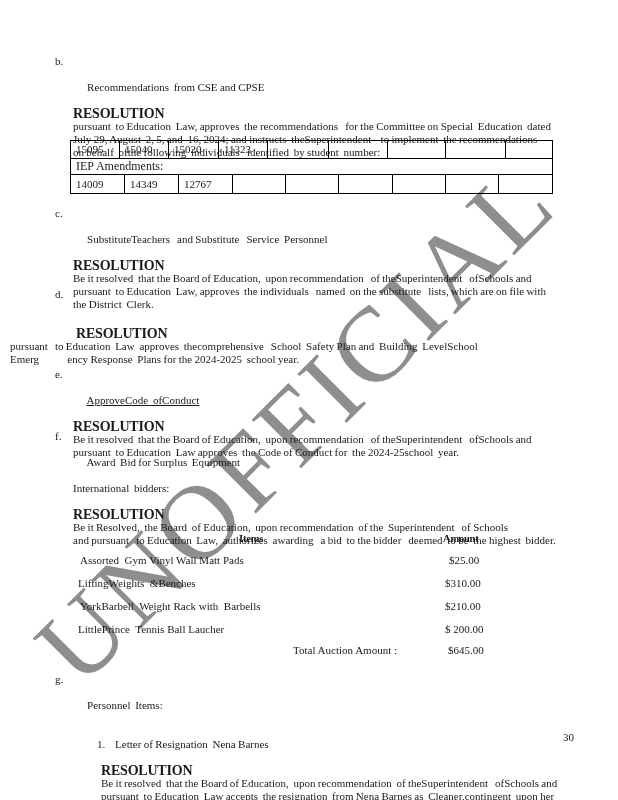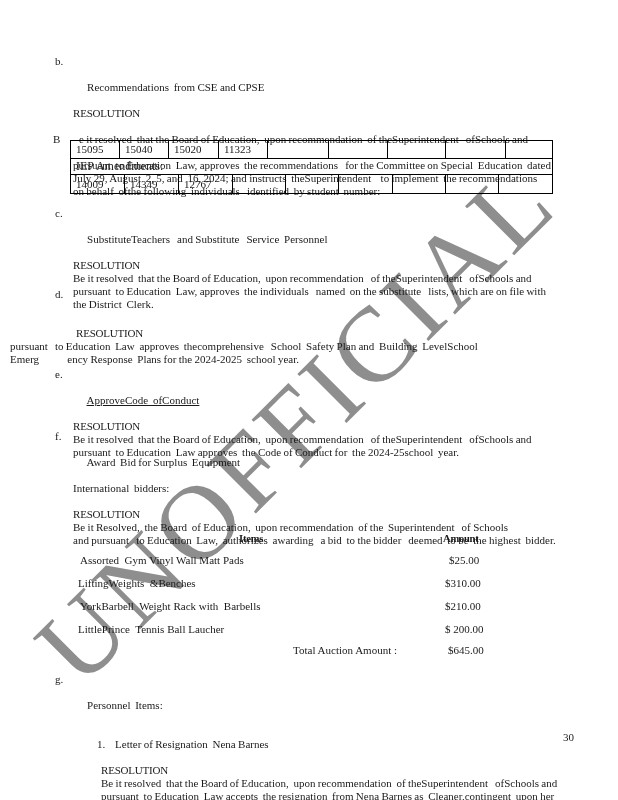--- a/index.html
+++ b/index.html
@@ -11,21 +11,21 @@
   .watermark{
     position:absolute;left:296px;top:424px;z-index:0;
     transform:translate(-50%,-50%) rotate(-45deg);
     font-family:"Liberation Serif","DejaVu Serif",serif;
     font-size:106px;letter-spacing:5px;color:#8e8e8e;white-space:nowrap;
   }
   .sec{position:absolute;left:73px;width:515px;z-index:1;}
   .line{font-size:11px;line-height:13px;white-space:pre;word-spacing:-0.4px;}
   .heading-line{position:relative;}
   .sec-label{position:absolute;left:-18px;top:0;}
-  .res{font-weight:400;font-size:11px;letter-spacing:-0.2px;}
+  .res{font-weight:700;font-size:14px;letter-spacing:-0.2px;}
   .u{text-decoration:underline;}
   .dropcap{display:inline-block;width:26px;}
   .numlbl{display:inline-block;width:18px;}
   .cse{position:absolute;left:70px;top:140px;z-index:1;}
   .ctab{border-collapse:collapse;padding-left:48px;}
   .ctab td{
     border:1px solid #000;font-size:11px;line-height:11px;
     padding:2px 0 2px 5px;vertical-align:middle;white-space:pre;
   }
   .r1 td{height:13px;}
@@ -44,23 +44,20 @@
 <div class="page">
 
   <div class="watermark">UNOFFICIAL</div>
 
   <section class="sec" style="top:55px">
     <div class="line heading-line">
       <span class="sec-label">b.</span>
       <span>Recommendations  from CSE and CPSE</span>
     </div>
     <div class="line res">RESOLUTION</div>
-    <div class="line" style="margin-left:-34px">
-      <span class="dropcap">B</span><span>e it resolved  that the Board of Education,  upon recommendation  of theSuperintendent   ofSchools and</span>
-    </div>
     <div class="line">pursuant  to Education  Law, approves  the recommendations   for the Committee on Special  Education  dated</div>
     <div class="line">July 29, August  2, 5, and  16, 2024; and instructs  theSuperintendent    to implement  the recommendations</div>
     <div class="line">on behalf  ofthe following  individuals   identified  by student  number:</div>
   </section>
 
   <div class="cse">
     <table class="ctab">
       <tbody>
           <tr class="r1">
         <td style="width:43px">15095</td>

